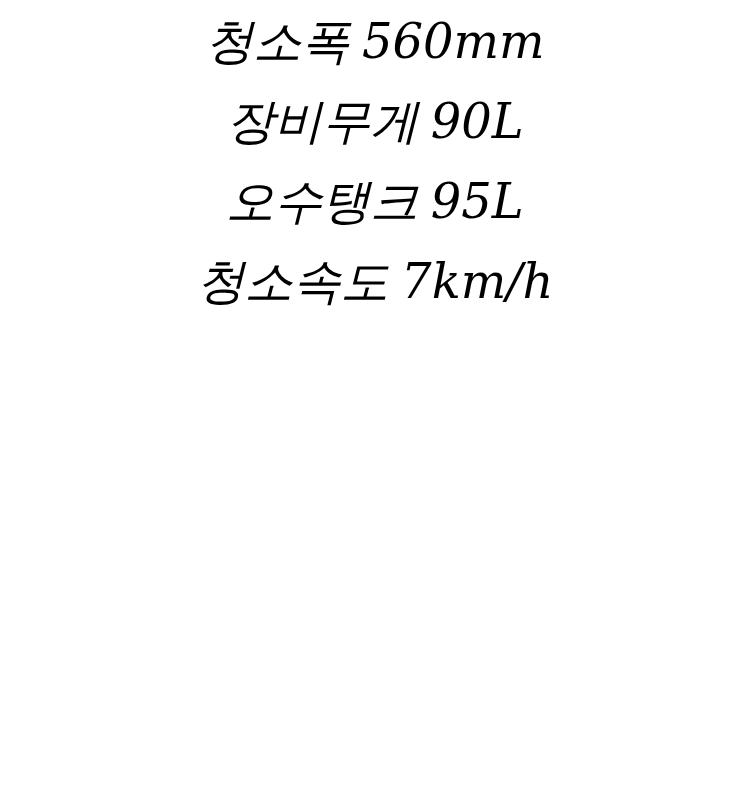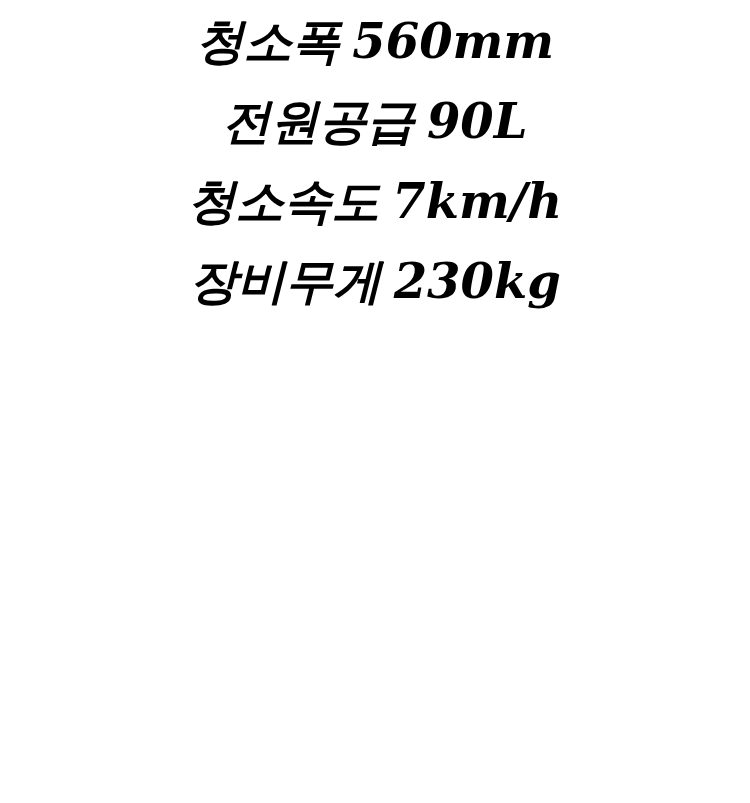--- a/index.html
+++ b/index.html
@@ -11,21 +11,21 @@
     width: 750px;
     height: 803px;
     overflow: hidden;
   }
   .spec-list {
     width: 750px;
     padding-top: 1px;
     text-align: center;
     font-family: "DejaVu Serif", "Liberation Serif", serif;
     font-style: italic;
-    font-weight: bold;
+    font-weight: normal;
     font-size: 48px;
     color: #000000;
   }
   .spec-line {
     height: 80px;
     line-height: 80px;
     white-space: nowrap;
   }
   .spec-value {
     margin-left: 0.26em;
@@ -37,27 +37,27 @@
 <div class="spec-list">
 
   <div class="spec-line">
     <span class="spec-label">청소폭</span><span class="spec-value">560mm</span>
   </div>
 
 
 
 
   <div class="spec-line">
-    <span class="spec-label">전원공급</span><span class="spec-value">90L</span>
+    <span class="spec-label">장비무게</span><span class="spec-value">90L</span>
   </div>
 
+  <div class="spec-line">
+    <span class="spec-label">오수탱크</span><span class="spec-value">95L</span>
+  </div>
 
 
   <div class="spec-line">
     <span class="spec-label">청소속도</span><span class="spec-value">7km/h</span>
   </div>
 
-  <div class="spec-line">
-    <span class="spec-label">장비무게</span><span class="spec-value">230kg</span>
-  </div>
 
 
 </div>
 
 </body></html>

